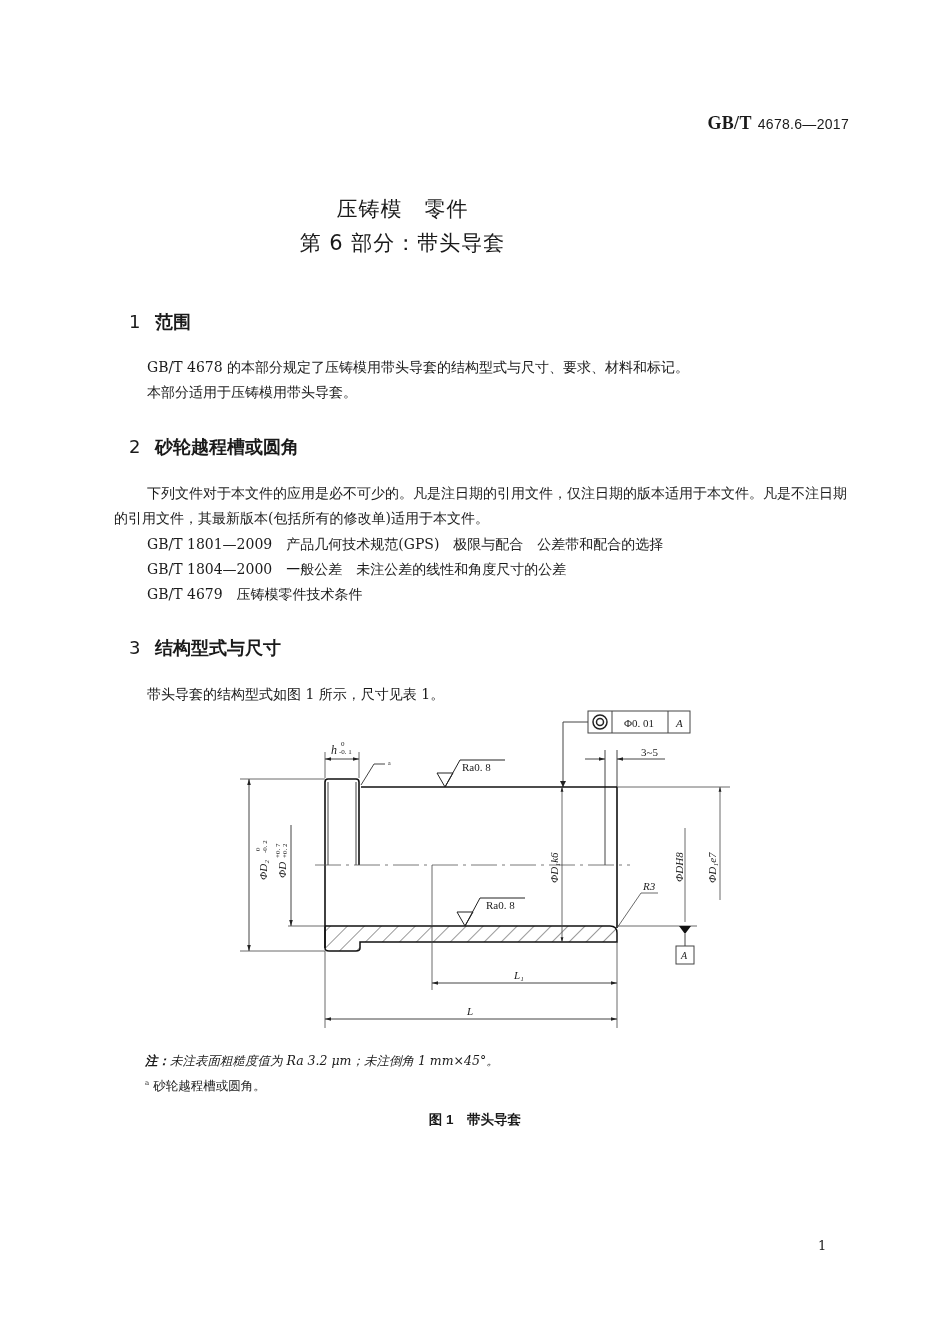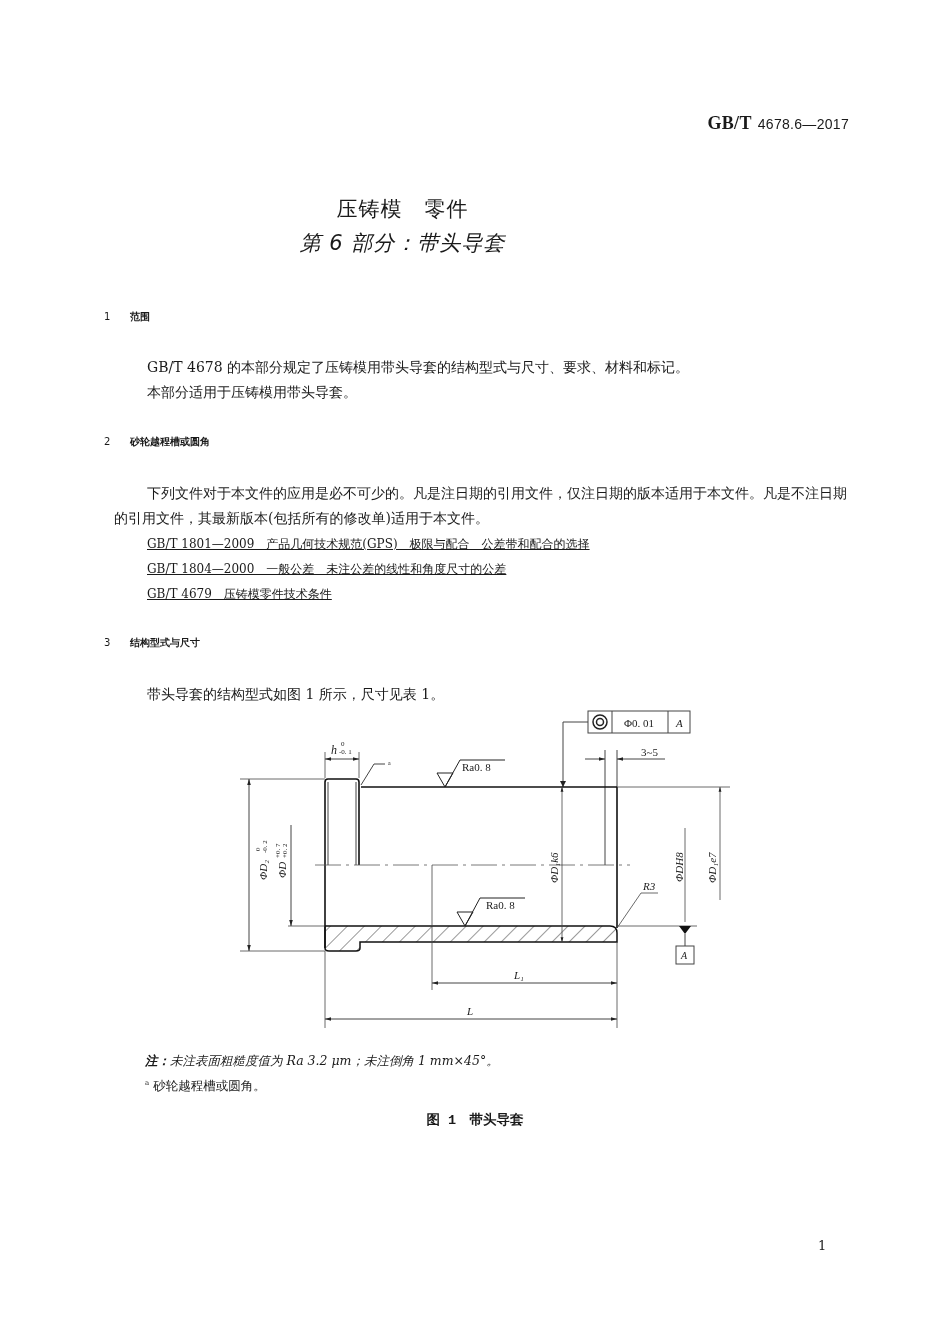--- a/index.html
+++ b/index.html
@@ -4,31 +4,31 @@
 <style>
   html, body { margin: 0; padding: 0; background: #ffffff; }
   body { width: 950px; height: 1344px; position: relative; overflow: hidden;
          font-family: "DejaVu Serif", "Liberation Serif", serif; color: #1a1a1a; }
   .std-no { position: absolute; top: 113px; right: 101px; font-size: 14px;
             font-family: "Liberation Sans", sans-serif; letter-spacing: 0.3px; }
   .std-no .gbt { font-family: "Liberation Serif", serif; font-weight: bold; font-size: 18px; margin-right: 6px; }
   .title { position: absolute; left: 0; width: 805px; text-align: center;
            font-family: "DejaVu Sans", sans-serif; font-size: 21px; letter-spacing: 1px; }
   .title.t1 { top: 195px; }
-  .title.t2 { top: 229px; font-style: italic; }
-  .section { position: absolute; left: 104px; font-family: "DejaVu Sans", sans-serif;
-             font-size: 10px; font-weight: bold; }
+  .title.t2 { top: 229px; }
+  .section { position: absolute; left: 129px; font-family: "DejaVu Sans", sans-serif;
+             font-size: 18px; font-weight: bold; }
   .section .num { display: inline-block; width: 26px; font-weight: normal; }
   .para { position: absolute; left: 114px; width: 736px; font-size: 14px; line-height: 25px; }
   .para .indent { padding-left: 33px; }
-  .ref { position: absolute; left: 147px; font-size: 12px; line-height: 25px; white-space: pre; text-decoration: underline; }
+  .ref { position: absolute; left: 147px; font-size: 14px; line-height: 25px; white-space: pre; }
   .note { position: absolute; left: 145px; font-size: 12.5px; }
   .note b { font-family: "DejaVu Sans", sans-serif; }
   .fig-caption { position: absolute; top: 1111px; left: 0; width: 950px; text-align: center;
-                 font-family: Liberation Mono, monospace; font-size: 13.5px; font-weight: bold; }
+                 font-family: Liberation Sans, sans-serif; font-size: 13.5px; font-weight: bold; }
   .page-num { position: absolute; top: 1238px; left: 818px; font-size: 13px; }
   svg text { font-family: "Liberation Serif", serif; fill: #222; }
 </style>
 </head>
 <body>
 
 <div class="std-no">
   <span class="gbt">GB/T</span><span>4678.6—2017</span>
 </div>
 

